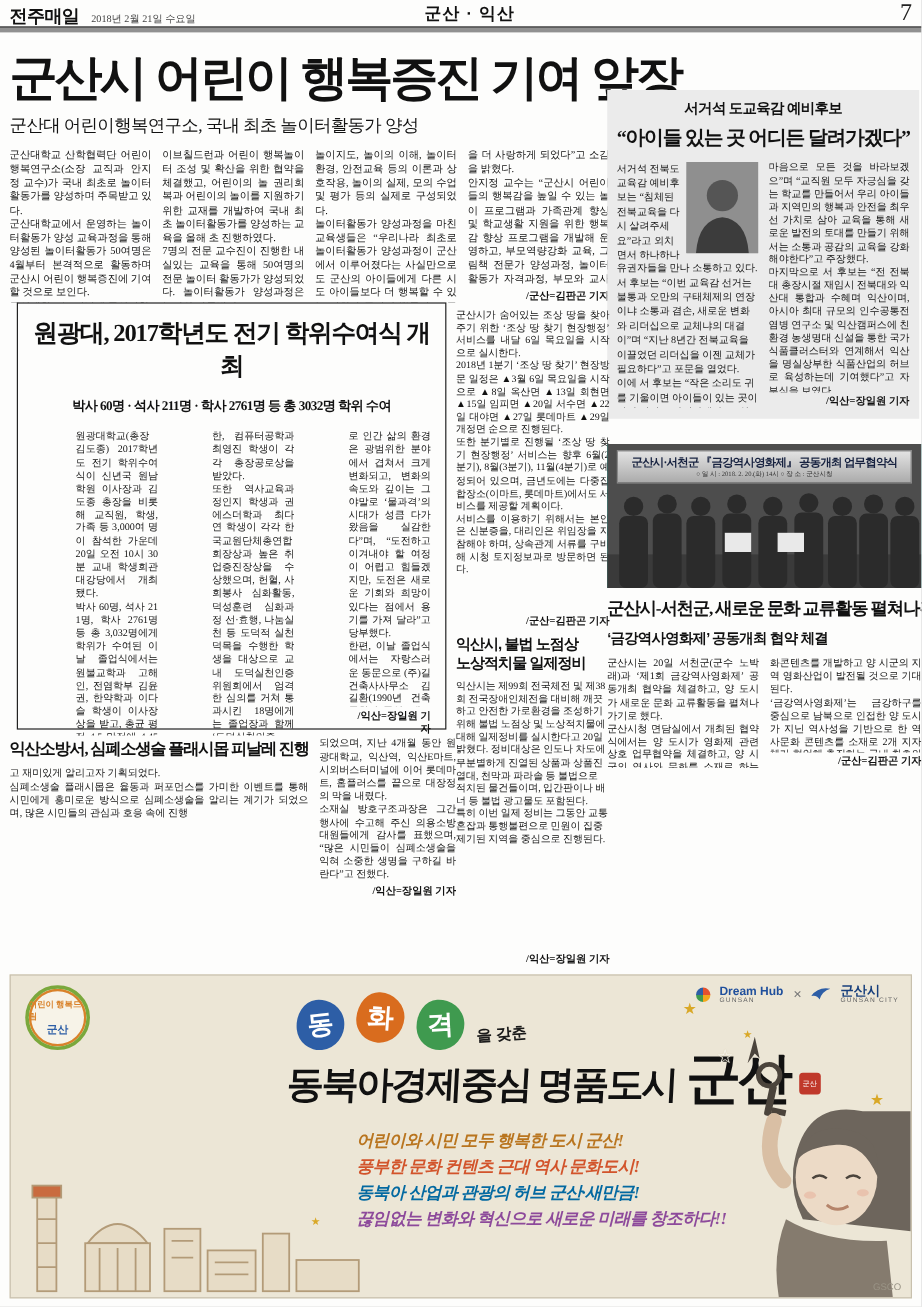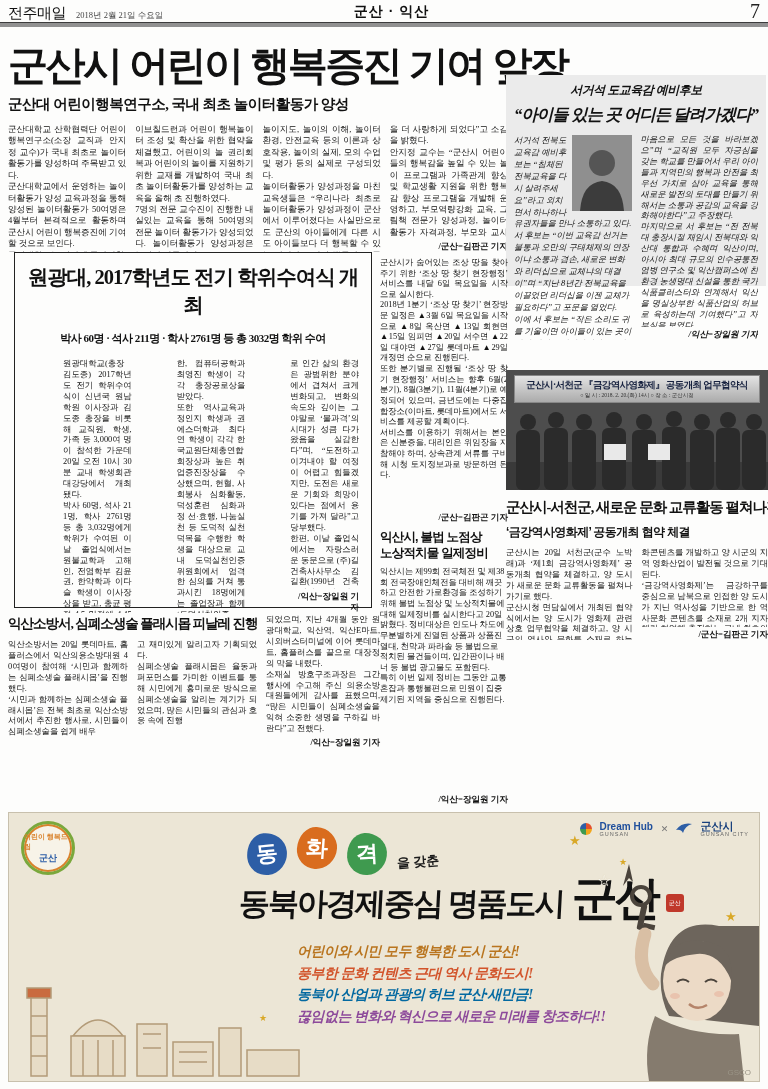--- a/index.html
+++ b/index.html
@@ -4,42 +4,42 @@
 <style>
   html,body{margin:0;padding:0;background:#d8d8d8;}
   #page{position:relative;width:768px;height:1089px;background:#fdfdfc;margin:0 auto;overflow:hidden;
         font-family:"Liberation Serif","DejaVu Serif",serif;color:#111;}
   .pre{white-space:pre-line;}
   .just{text-align:justify;word-break:break-all;}
 
   
   #masthead{position:absolute;left:0;top:0;width:768px;height:22px;}
   .mast-left{position:absolute;left:8px;top:4px;display:flex;align-items:baseline;gap:10px;}
-  .mast-paper{font-family:"Liberation Sans","DejaVu Sans",sans-serif;font-weight:400;font-size:15px;letter-spacing:-0.5px;}
+  .mast-paper{font-family:"Liberation Sans","DejaVu Sans",sans-serif;font-weight:700;font-size:15px;letter-spacing:-0.5px;}
   .mast-date{font-size:8.5px;color:#444;}
   .mast-center{position:absolute;left:15px;right:0;top:3px;text-align:center;font-weight:900;font-size:14px;
                font-family:"Liberation Sans","DejaVu Sans",sans-serif;letter-spacing:1px;}
   .mast-page{position:absolute;right:8px;top:0px;font-size:20px;font-weight:400;color:#222;}
   #mast-rule{position:absolute;left:0;top:22px;width:768px;height:4px;background:#919191;border-top:1px solid #3c3c3c;}
 
   
   #lead{position:absolute;left:8px;top:44px;width:500px;}
   .lead-h1{font-family:"Liberation Sans","DejaVu Sans",sans-serif;font-weight:900;font-size:40px;line-height:1.05;
            letter-spacing:-2.5px;white-space:nowrap;}
-  .lead-sub{margin-top:9px;font-weight:700;font-size:14.5px;letter-spacing:-0.5px;}
+  .lead-sub{margin-top:9px;font-weight:400;font-size:14.5px;letter-spacing:-0.5px;}
   .cols{display:flex;gap:9px;}
   .col{flex:1;font-size:8.6px;line-height:1.33;overflow:hidden;}
   #lead .cols{margin-top:10px;height:128px;}
   .colflex{display:flex;flex-direction:column;}
   .colflex .txt{flex:1;overflow:hidden;}
   .byline{text-align:right;font-weight:700;font-size:8.6px;padding-top:2px;}
 
   
-  #seo{position:absolute;left:506px;top:75px;width:260px;height:211px;background:#ebebeb;
-       padding:7px 8px;box-sizing:border-box;font-style:italic;}
+  #seo{position:absolute;left:506px;top:75px;width:260px;height:274px;background:#ebebeb;
+       padding:7px 8px;box-sizing:border-box;}
   .seo-kicker{text-align:center;font-weight:700;font-size:12px;letter-spacing:-0.5px;}
   .seo-head{text-align:center;font-weight:900;font-size:16.5px;letter-spacing:-1px;margin-top:5px;}
   .seo-cols{display:flex;gap:9px;margin-top:9px;height:205px;}
   .seo-photo{float:right;width:60px;height:76px;margin:0 0 3px 4px;background:linear-gradient(#9b9b9b,#777);}
   .seo-photo svg{display:block;}
 
   
   #wk{position:absolute;left:14px;top:252px;width:358px;height:356px;border:1.5px solid #222;
       padding:10px 12px;box-sizing:border-box;}
   .wk-title{text-align:center;font-weight:700;font-size:20.5px;letter-spacing:-1px;}
@@ -255,22 +255,20 @@
 ‘금강역사영화제’는 금강하구를 중심으로 남북으로 인접한 양 도시가 지닌 역사성을 기반으로 한 역사문화 콘텐츠를 소재로 2개 지자체가 협업해 추진하는 국내 최초의 사례로, 지역의 고유성을 지니고 있어 기존 영화제와는 차별화된 영화제가 될 것으로 기대된다.</span>
         <div class="byline">/군산=김판곤 기자</div>
       </div>
     </div>
   </div>
 
   <div id="fire">
     <div class="fire-left">
       <div class="fire-head">익산소방서, 심폐소생술 플래시몹 피날레 진행</div>
       <div class="fire-cols">
-        <div class="col pre just">익산소방서는 20일 롯데마트, 홈플러스에서 익산의용소방대원 40여명이 참여해 ‘시민과 함께하는 심폐소생술 플래시몹’을 진행했다.
-‘시민과 함께하는 심폐소생술 플래시몹’은 전북 최초로 익산소방서에서 추진한 행사로, 시민들이 심폐소생술을 쉽게 배우</div>
         <div class="col pre just">고 재미있게 알리고자 기획되었다.
 심폐소생술 플래시몹은 율동과 퍼포먼스를 가미한 이벤트를 통해 시민에게 흥미로운 방식으로 심폐소생술을 알리는 계기가 되었으며, 많은 시민들의 관심과 호응 속에 진행</div>
       </div>
     </div>
     <div class="fire-col3">
       <span class="txt pre just">되었으며, 지난 4개월 동안 원광대학교, 익산역, 익산E마트, 시외버스터미널에 이어 롯데마트, 홈플러스를 끝으로 대장정의 막을 내렸다.
 소재실 방호구조과장은 그간 행사에 수고해 주신 의용소방대원들에게 감사를 표했으며, “많은 시민들이 심폐소생술을 익혀 소중한 생명을 구하길 바란다”고 전했다.</span>
       <div class="byline">/익산=장일원 기자</div>
     </div>
   </div>

